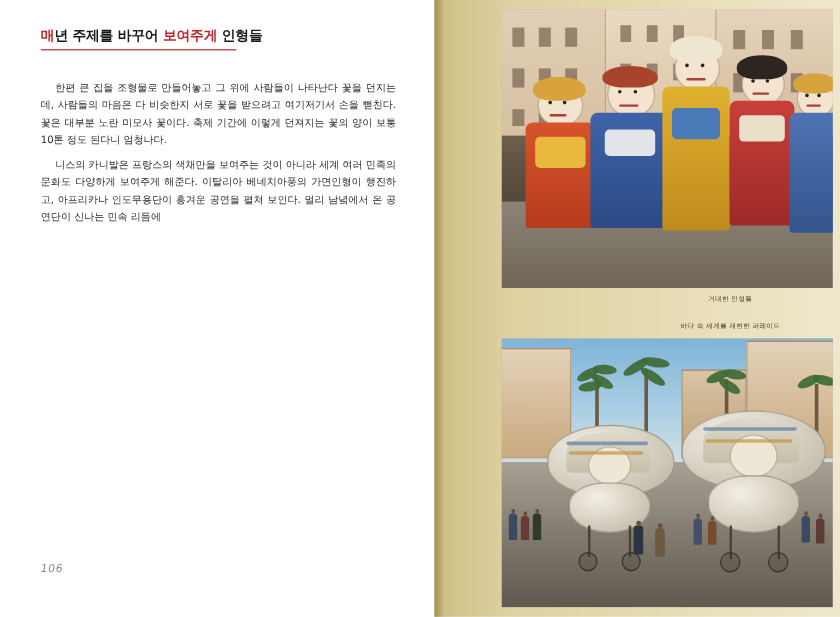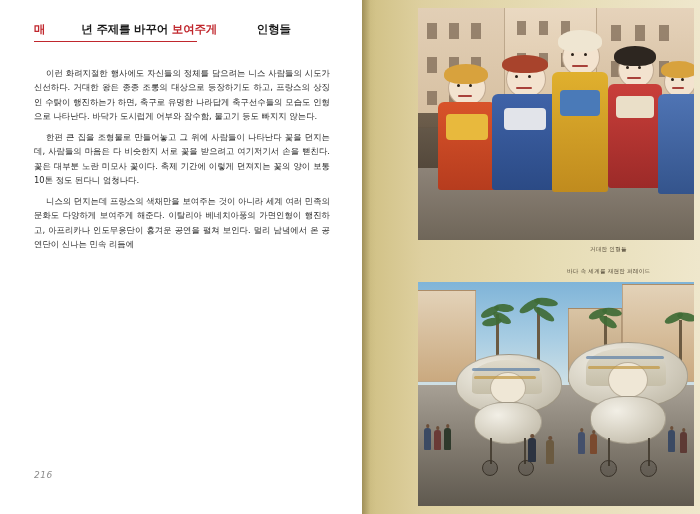--- a/index.html
+++ b/index.html
@@ -32,21 +32,21 @@
     left: 34px;
     top: 22px;
     width: 300px;
     font-size: 11.5px;
     font-weight: bold;
     letter-spacing: -0.2px;
     color: #1a1a1a;
     white-space: nowrap;
   }
   .headline .hl-red { color: #c0272d; }
-  .headline .hl-dark { color: #1a1a1a; padding-left: 36px; }
+  .headline .hl-dark { color: #1a1a1a; }
   .headline-rule {
     position: absolute;
     left: 34px;
     top: 41px;
     width: 163px;
     height: 1px;
     background: #c0272d;
   }
   .body-copy {
     position: absolute;
@@ -260,26 +260,25 @@
 <div class="page">
 
   <div class="left-page">
 
     <div class="headline">
       <span class="hl-red">매</span><span class="hl-dark">년 주제를 바꾸어 </span><span class="hl-red">보여주게</span><span class="hl-dark"> 인형들</span>
     </div>
     <div class="headline-rule"></div>
 
     <div class="body-copy">
-      <p>이런 화려지절한 행사에도 자신들의 정체를 담으려는 니스 사람들의 시도가 신선하다. 거대한 왕은 종종 조롱의 대상으로 등장하기도 하고, 프랑스의 상징인 수탉이 행진하는가 하면, 축구로 유명한 나라답게 축구선수들의 모습도 인형으로 나타난다. 바닥가 도시럽게 어부와 잠수함, 물고기 등도 빠지지 않는다.</p>
       <p>한편 큰 집을 조형물로 만들어놓고 그 위에 사람들이 나타난다 꽃을 던지는데, 사람들의 마음은 다 비슷한지 서로 꽃을 받으려고 여기저기서 손을 뻗친다. 꽃은 대부분 노란 미모사 꽃이다. 축제 기간에 이렇게 던져지는 꽃의 양이 보통 10톤 정도 된다니 엄청나다.</p>
-      <p>니스의 던지는데 프랑스의 색채만을 보여주는 것이 아니라 세계 여러 민족의 문화도 다양하게 보여주게 해준다. 이탈리아 베네치아풍의 가면인형이 행진하고, 아프리카나 인도무용단이 흥겨운 공연을 펼쳐 보인다. 멀리 남녘에서 온 공연단이 신나는 민속 리듬에</p>
+      <p>니스의 카니발은 프랑스의 색채만을 보여주는 것이 아니라 세계 여러 민족의 문화도 다양하게 보여주게 해준다. 이탈리아 베네치아풍의 가면인형이 행진하고, 아프리카나 인도무용단이 흥겨운 공연을 펼쳐 보인다. 멀리 남녘에서 온 공연단이 신나는 민속 리듬에</p>
     </div>
 
-    <div class="folio">216</div>
+    <div class="folio">106</div>
   </div>
 
   <div class="right-page">
     <div class="gutter-shadow"></div>
 
     <div class="photo photo-top">
       <div class="p1-sky"></div>
 
       <div class="p1-bldg p1-bldg-l">
         <div class="p1-win" style="left:10px;top:16px;width:10px;height:16px;"></div>

